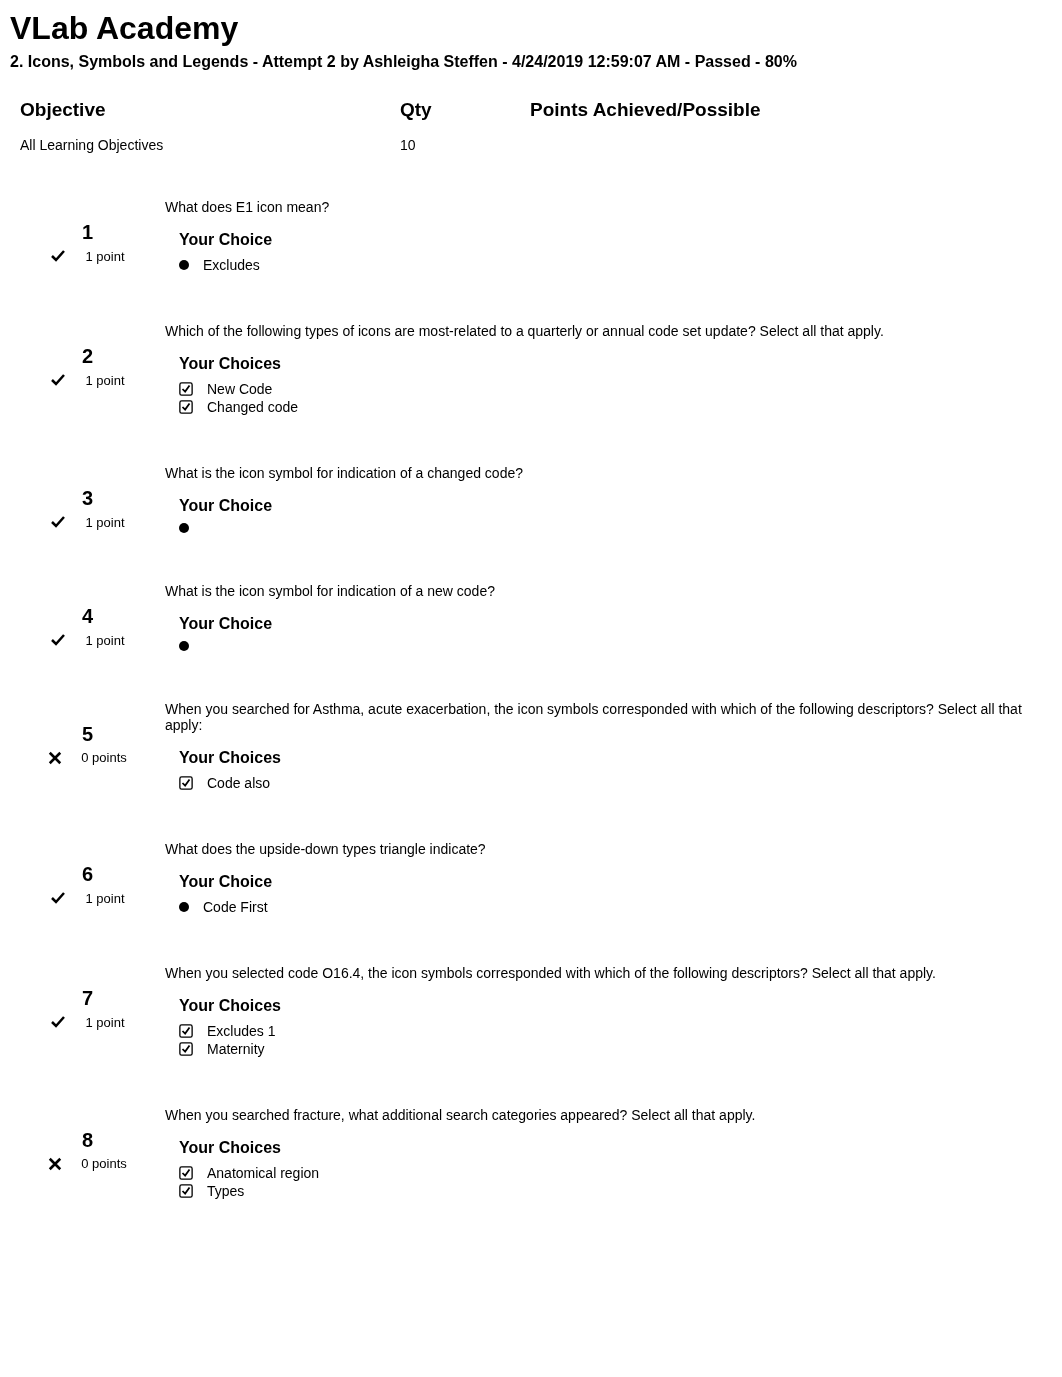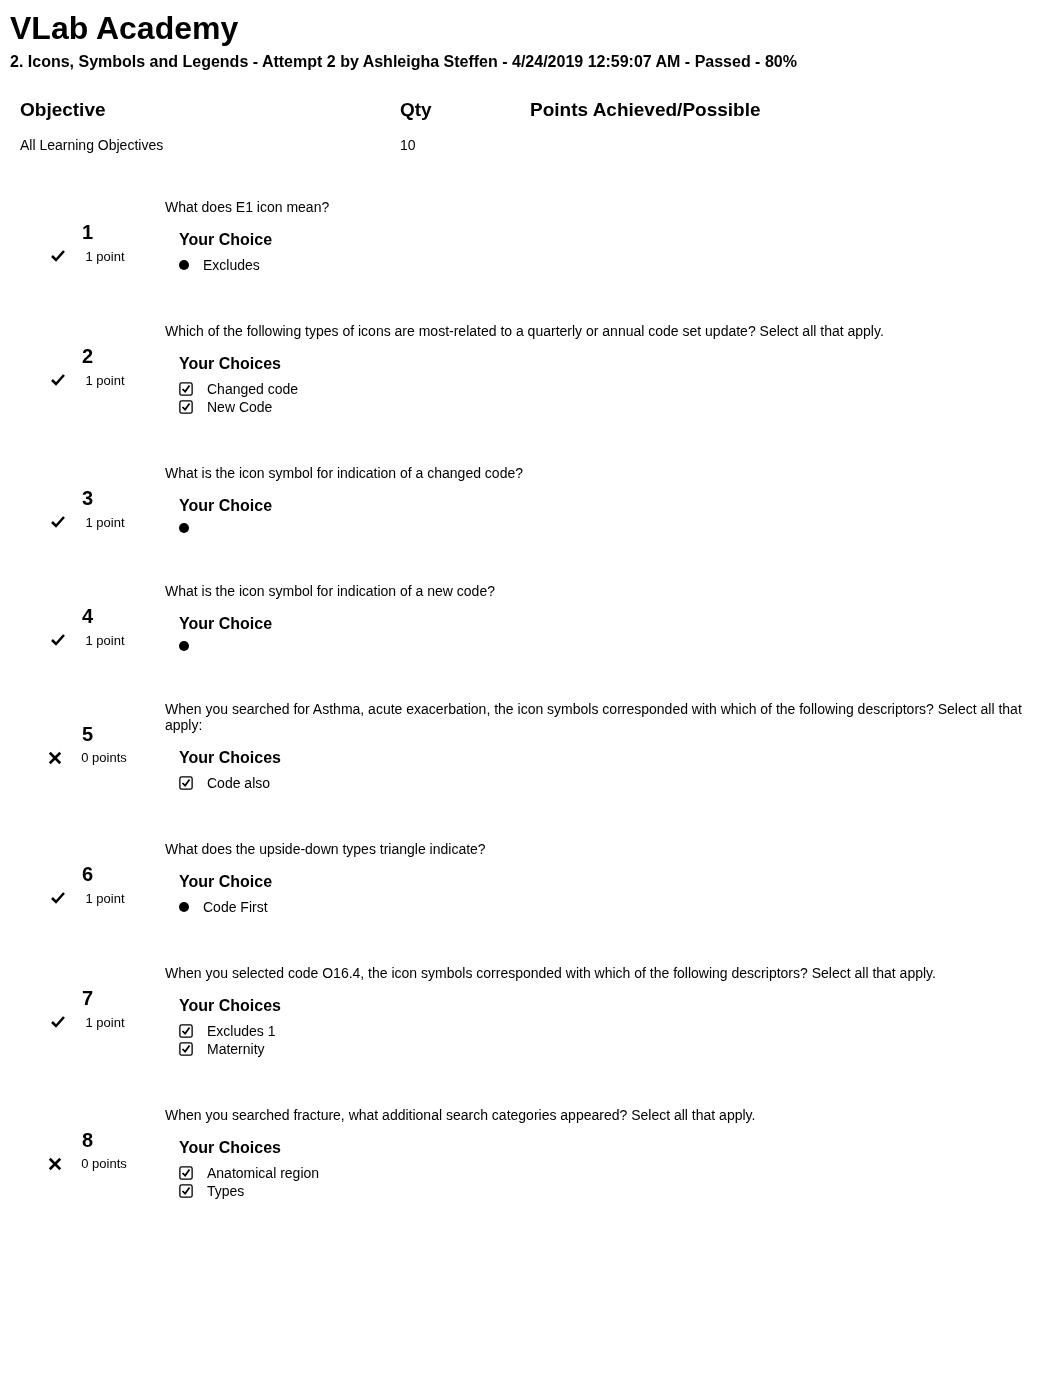--- a/index.html
+++ b/index.html
@@ -178,28 +178,28 @@
       </div>
     </div>
     <div class="question-right">
       <div class="question-text">Which of the following types of icons are most-related to a quarterly or annual code set update? Select all that apply.</div>
       <div class="choice-label">Your Choices</div>
       <div class="choice-item">
         <span class="checkbox-icon"><svg viewBox="0 0 16 16">
               <rect x="1" y="1" width="14" height="14" rx="2" stroke="#000" stroke-width="1.5" fill="none"></rect>
               <path d="M4 8 L7 11 L12 4" stroke="#000" stroke-width="2" fill="none"></path>
             </svg></span>
+        <span>New Code</span>
+      </div>
+        <div class="choice-item">
+        <span class="checkbox-icon"><svg viewBox="0 0 16 16">
+              <rect x="1" y="1" width="14" height="14" rx="2" stroke="#000" stroke-width="1.5" fill="none"></rect>
+              <path d="M4 8 L7 11 L12 4" stroke="#000" stroke-width="2" fill="none"></path>
+            </svg></span>
         <span>Changed code</span>
-      </div>
-        <div class="choice-item">
-        <span class="checkbox-icon"><svg viewBox="0 0 16 16">
-              <rect x="1" y="1" width="14" height="14" rx="2" stroke="#000" stroke-width="1.5" fill="none"></rect>
-              <path d="M4 8 L7 11 L12 4" stroke="#000" stroke-width="2" fill="none"></path>
-            </svg></span>
-        <span>New Code</span>
       </div>
     </div>
   </div>
     <div class="question-block">
     <div class="question-left">
       <div class="question-number">3</div>
       <div class="question-points">
         <span class="check-icon"><svg viewBox="0 0 16 16">
               <path d="M2 8 L6 12 L14 3" stroke="#000" stroke-width="2.5" fill="none"></path>
             </svg></span>

